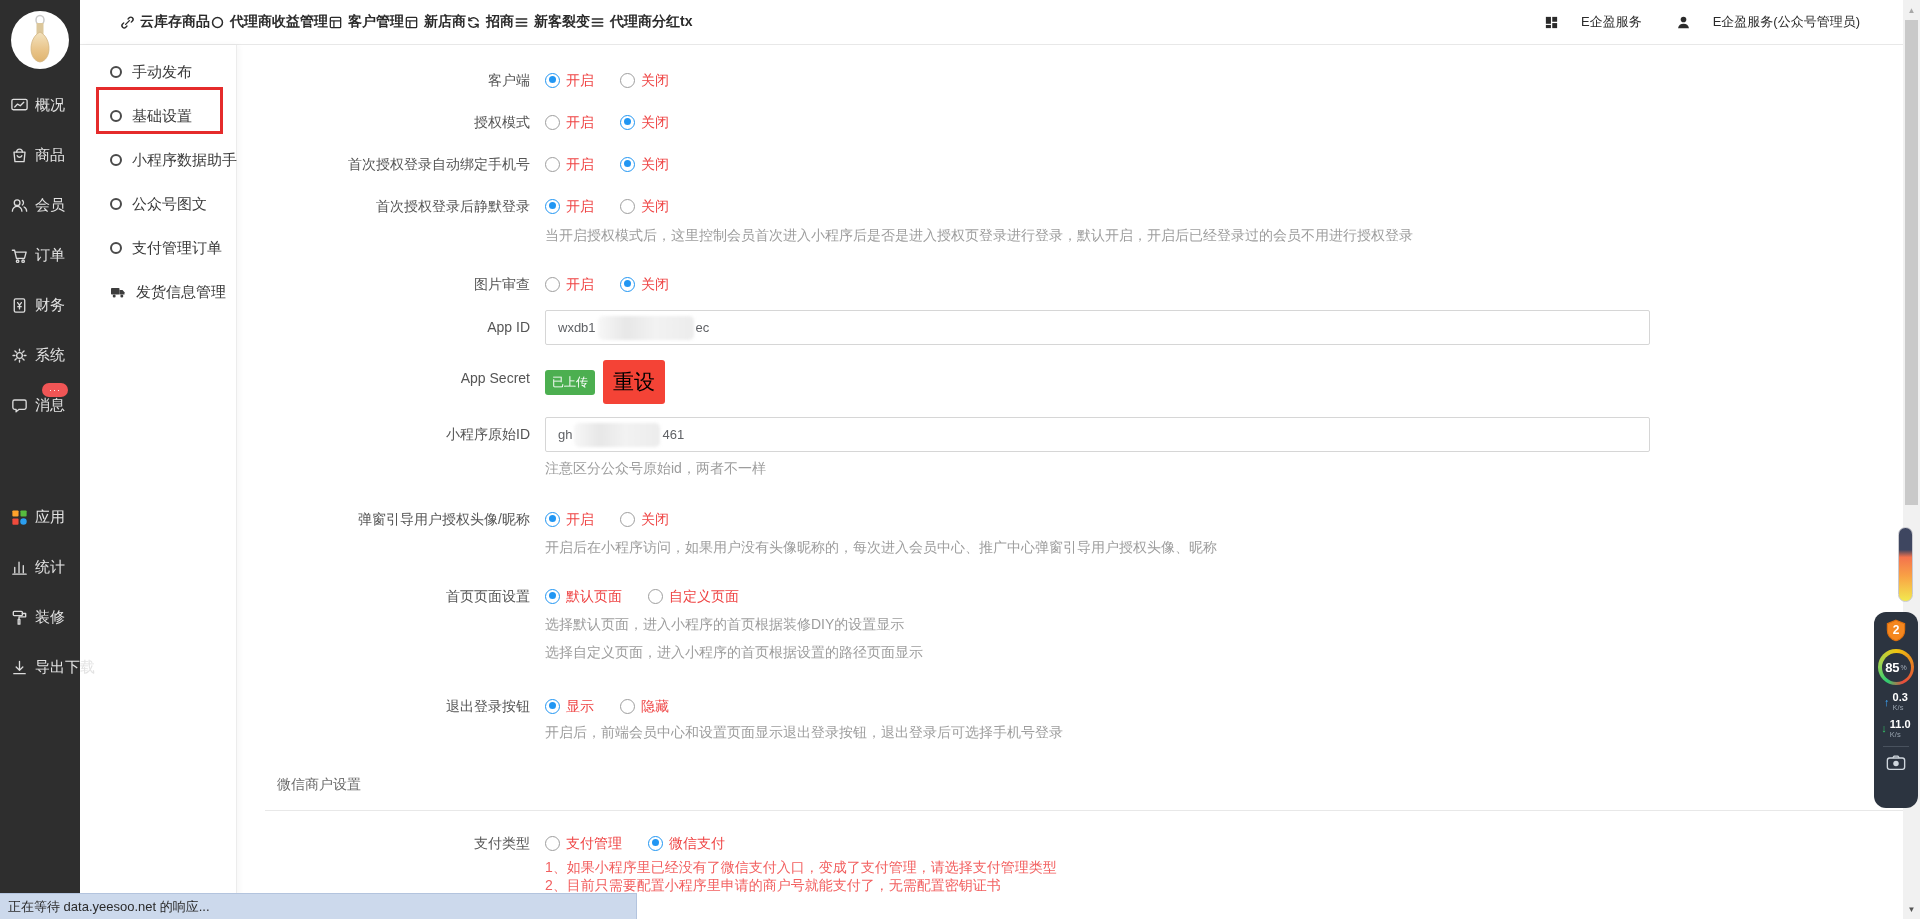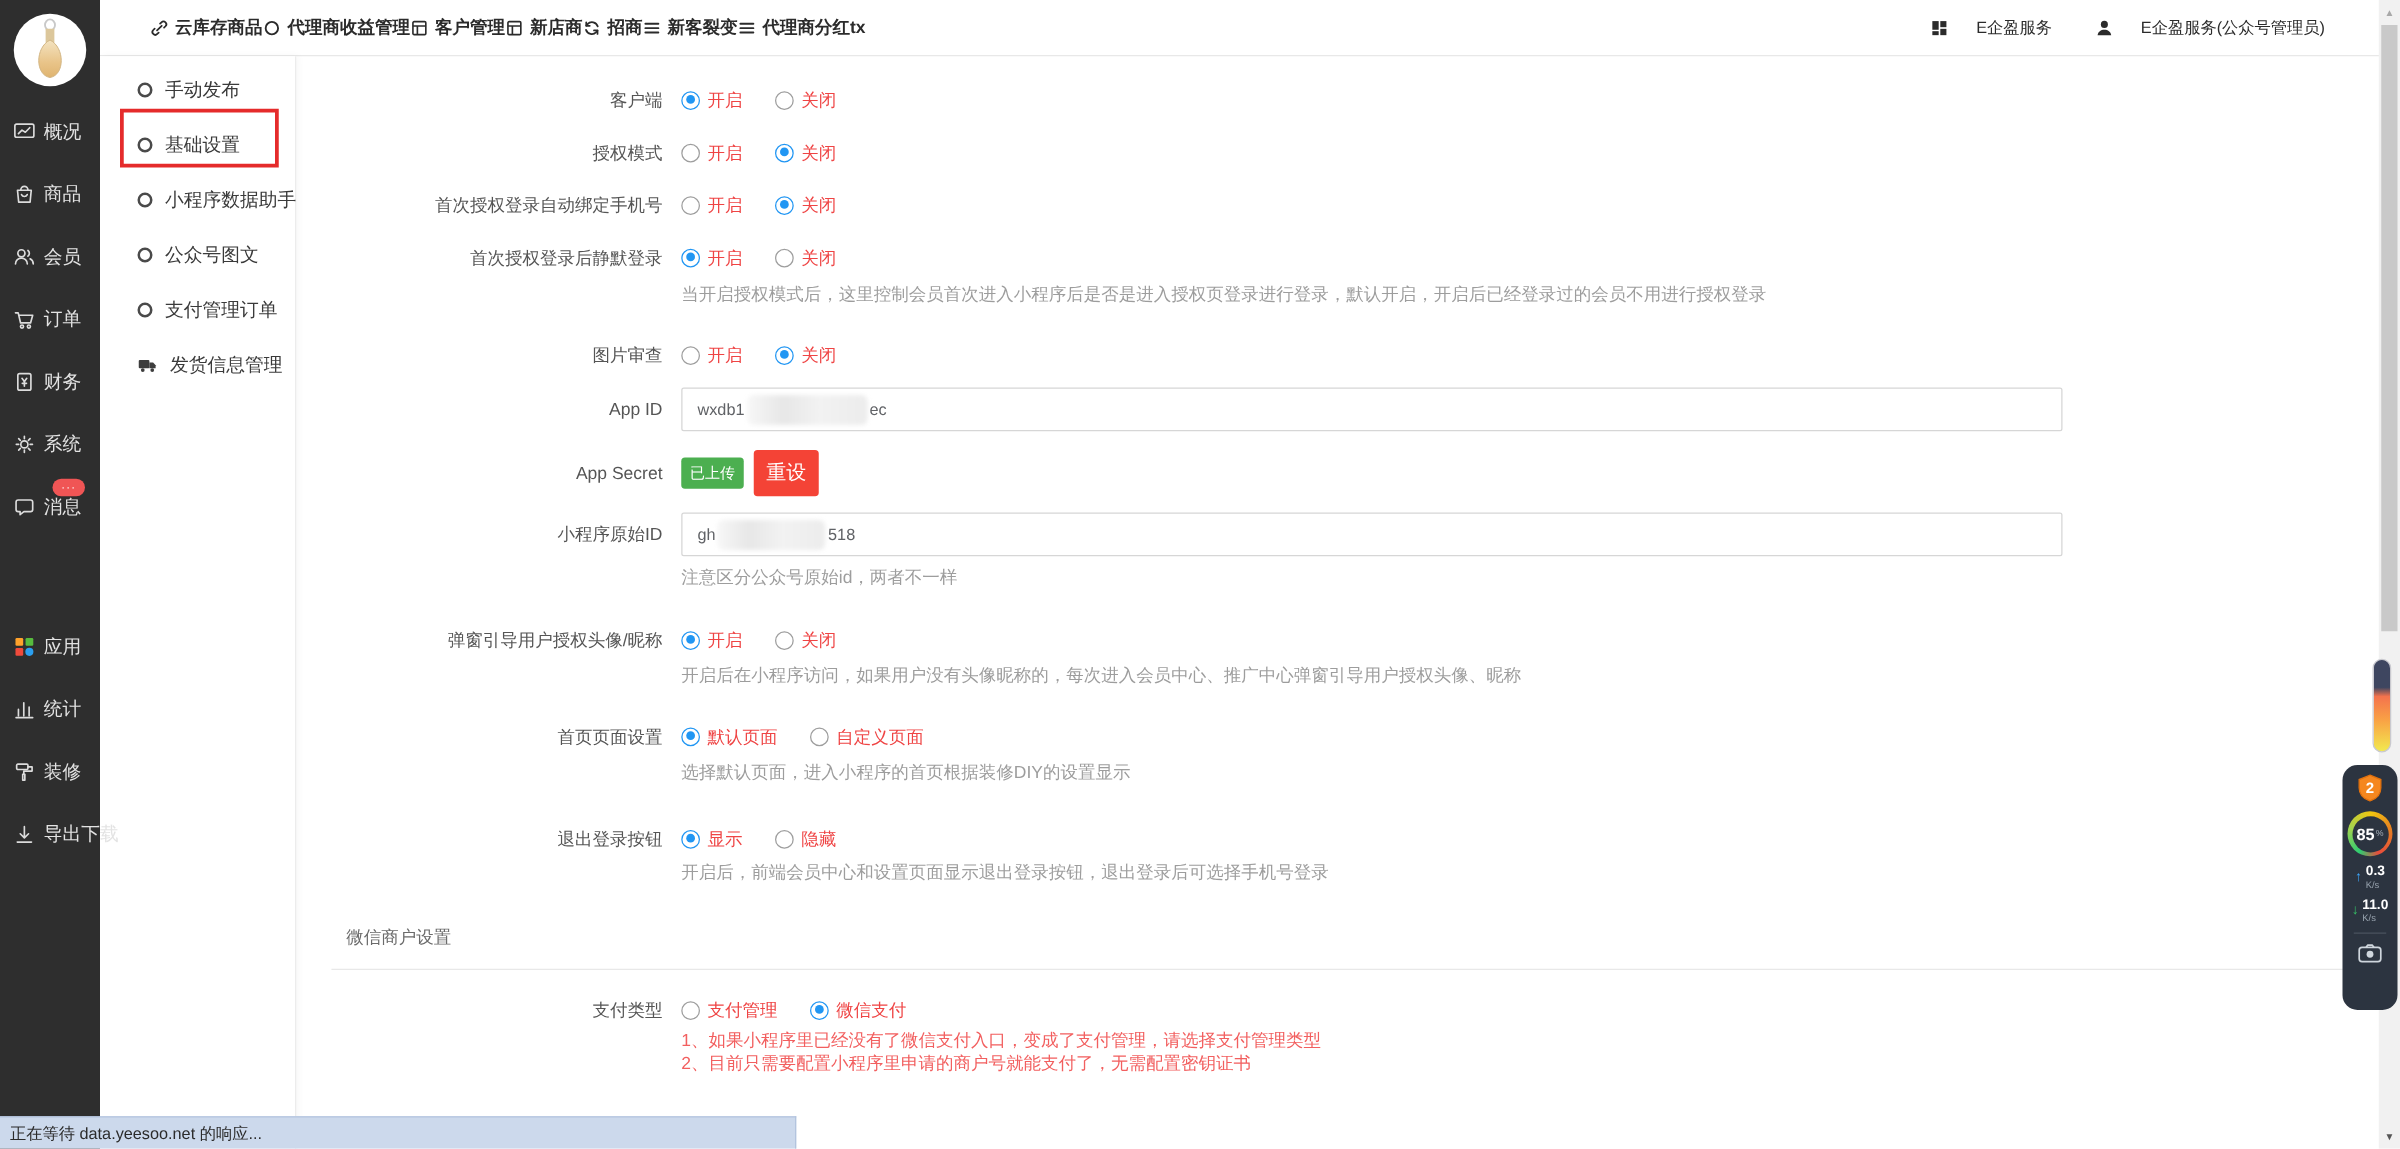--- a/index.html
+++ b/index.html
@@ -41,21 +41,21 @@
   .opts { display:flex; align-items:center; gap:26px; }
   .radio { display:flex; align-items:center; gap:6px; font-size:14px; color:#ef4444; cursor:pointer; line-height:20px; }
   .rc { width:15px; height:15px; border-radius:50%; border:1.5px solid #9e9e9e; background:#fff; position:relative; flex:0 0 auto; }
   .radio.sel .rc { border-color:#2196f3; }
   .radio.sel .rc::after { content:""; position:absolute; left:2.5px; top:2.5px; width:7px; height:7px; border-radius:50%; background:#2196f3; }
   .desc { font-size:14px; color:#9d9d9d; margin-top:9px; line-height:20px; }
   .input-box { width:1105px; height:35px; border:1px solid #d6d6d6; border-radius:2px; background:#fff;
                display:flex; align-items:center; padding-left:12px; font-size:13px; color:#606266; }
   .mask-smudge { height:24px; width:96px; margin:0 2px; border-radius:5px; background:linear-gradient(90deg,#f7f7f7,#e7e7e7 30%,#f2f2f2 60%,#ececec); filter:blur(1.5px); }
   .badge-green { display:inline-block; background:#4caf50; color:#fff; font-size:12px; padding:4px 7px; border-radius:3px; vertical-align:middle; }
-  .btn-red { display:inline-block; background:#f44336; color:#ffffff; font-size:16px; padding:8px 10px; border-radius:3px; margin-left:8px; cursor:pointer; vertical-align:middle; }
+  .btn-red { display:inline-block; background:#f44336; color:#000000; font-size:21px; padding:8px 10px; border-radius:3px; margin-left:8px; cursor:pointer; vertical-align:middle; }
   .warn { font-size:14px; color:#f25f5f; line-height:18px; }
 
   
   .statusbar { position:absolute; left:0; bottom:0; width:637px; height:26px; background:#ccd9ec;
                border-top:1px solid #b3c4de; border-right:1px solid #b3c4de; font-size:13px; color:#2b2b2b;
                line-height:25px; padding-left:8px; z-index:50; }
 
   
   .scrollbar { position:absolute; right:0; top:0; width:17px; height:919px; background:#f1f1f1; z-index:40; }
   .sb-thumb { position:absolute; left:2px; right:2px; top:20px; height:485px; background:#c9c9c9; }
@@ -400,21 +400,21 @@
       <span class="btn-red">重设</span>
     </div>
   </div>
 
   <div class="row" style="margin-top:13px">
     <div class="row-label" style="line-height:35px">小程序原始ID</div>
     <div class="row-body">
       <div class="input-box">
         <span>gh</span>
         <span class="mask-smudge" style="width:86px"></span>
-        <span>518</span>
+        <span>461</span>
       </div>
       <div class="desc" style="margin-top:6px">注意区分公众号原始id，两者不一样</div>
     </div>
   </div>
 
   <div class="row" style="margin-top:31px">
     <div class="row-label">弹窗引导用户授权头像/昵称</div>
     <div class="row-body">
       <div class="opts">
         <label class="radio sel">
@@ -437,20 +437,21 @@
         <label class="radio sel">
             <span class="rc"></span>
             <span>默认页面</span>
           </label>
         <label class="radio">
             <span class="rc"></span>
             <span>自定义页面</span>
           </label>
       </div>
       <div class="desc" style="margin-top:8px">选择默认页面，进入小程序的首页根据装修DIY的设置显示</div>
+      <div class="desc" style="margin-top:8px">选择自定义页面，进入小程序的首页根据设置的路径页面显示</div>
     </div>
   </div>
 
   <div class="row" style="margin-top:34px">
     <div class="row-label">退出登录按钮</div>
     <div class="row-body">
       <div class="opts">
         <label class="radio sel">
             <span class="rc"></span>
             <span>显示</span>

